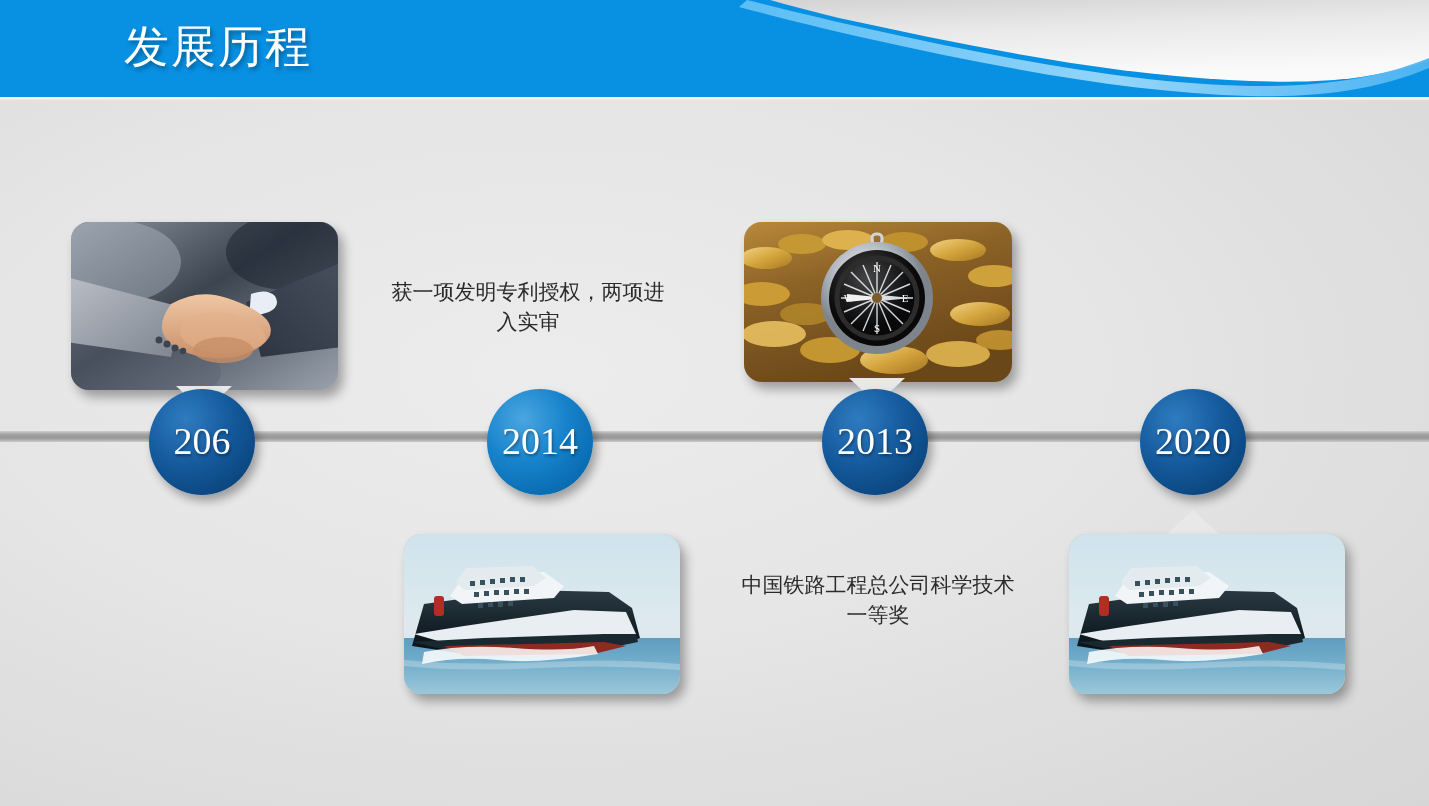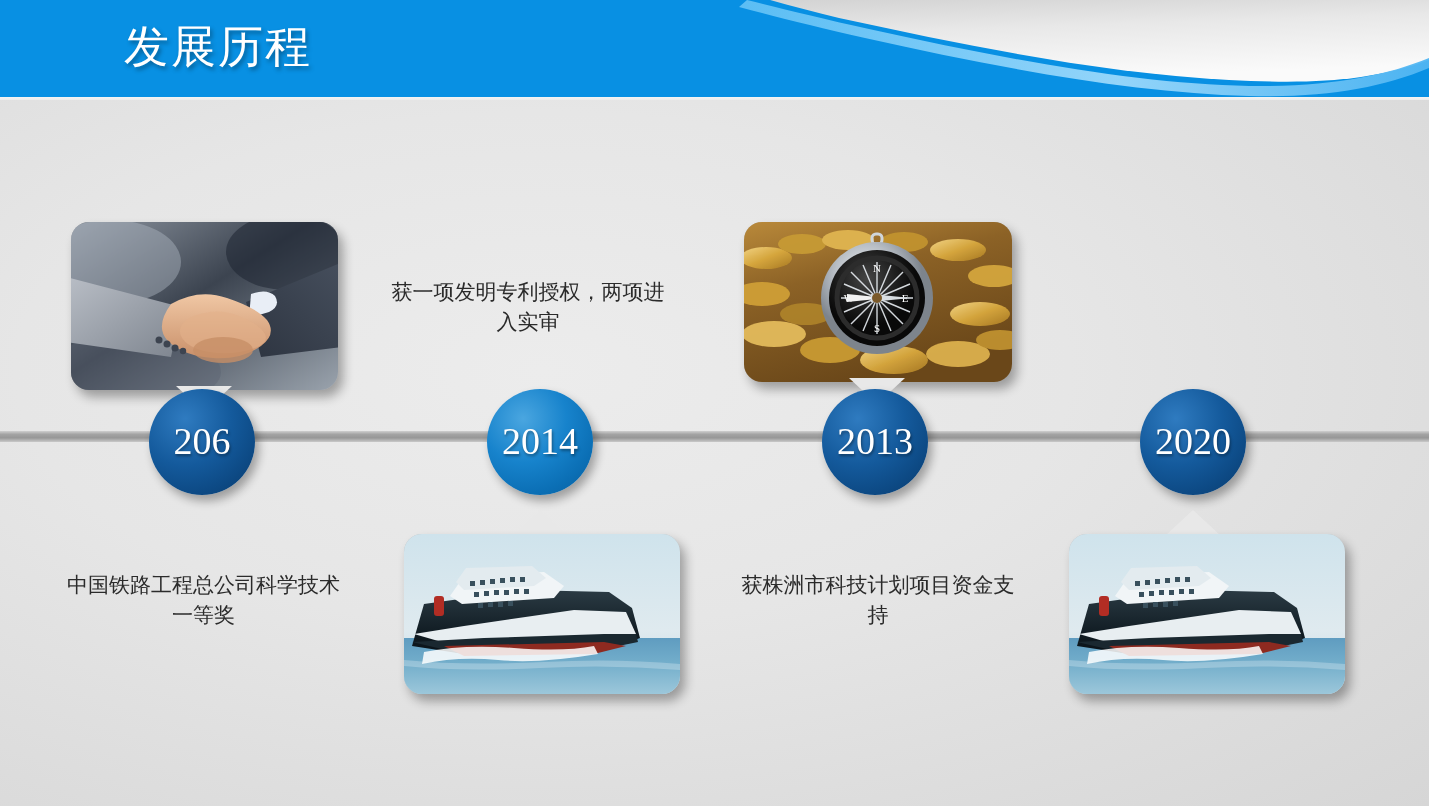--- a/index.html
+++ b/index.html
@@ -146,21 +146,20 @@
         <circle cx="112" cy="129" r="3.2" fill="#3d4450"></circle>
     </svg>
   </div>
   <div class="notch down" style="left:176px;top:386px;"></div>
 
   <div class="year-node" style="left:149px;top:389px;background:radial-gradient(circle at 34% 28%,#2f7bc0 0%,#145a9c 45%,#0d4a85 72%,#093a6b 100%);">
     <span class="yr">20</span>
     <span class="yr">6</span>
   </div>
 
-  <div class="caption" style="left:66px;top:571px;width:275px;">中国铁路工程总公司科学技术一等奖</div>
 
   <div class="caption" style="left:388px;top:278px;width:280px;">获一项发明专利授权，两项进入实审</div>
 
   <div class="year-node" style="left:487px;top:389px;background:radial-gradient(circle at 34% 28%,#4aa6e0 0%,#1783cc 42%,#0b6fb5 72%,#085d9c 100%);">
     <span class="yr">20</span>
     <span class="yr">14</span>
   </div>
 
   <div class="notch up" style="left:512px;top:510px;"></div>
   <div class="photo-card" style="left:404px;top:534px;width:276px;height:160px;">
@@ -280,21 +279,21 @@
       </g>
     </svg>
   </div>
   <div class="notch down" style="left:849px;top:378px;"></div>
 
   <div class="year-node" style="left:822px;top:389px;background:radial-gradient(circle at 34% 28%,#2f7bc0 0%,#145a9c 45%,#0d4a85 72%,#093a6b 100%);">
     <span class="yr">20</span>
     <span class="yr">13</span>
   </div>
 
-  <div class="caption" style="left:738px;top:571px;width:280px;">获株洲市科技计划项目资金支持</div>
+  <div class="caption" style="left:738px;top:571px;width:280px;">中国铁路工程总公司科学技术一等奖</div>
 
 
   <div class="year-node" style="left:1140px;top:389px;background:radial-gradient(circle at 34% 28%,#2f7bc0 0%,#145a9c 45%,#0d4a85 72%,#093a6b 100%);">
     <span class="yr">20</span>
     <span class="yr">20</span>
   </div>
 
   <div class="notch up" style="left:1165px;top:510px;"></div>
   <div class="photo-card" style="left:1069px;top:534px;width:276px;height:160px;">
     <svg viewBox="0 0 276 160" preserveAspectRatio="none">

